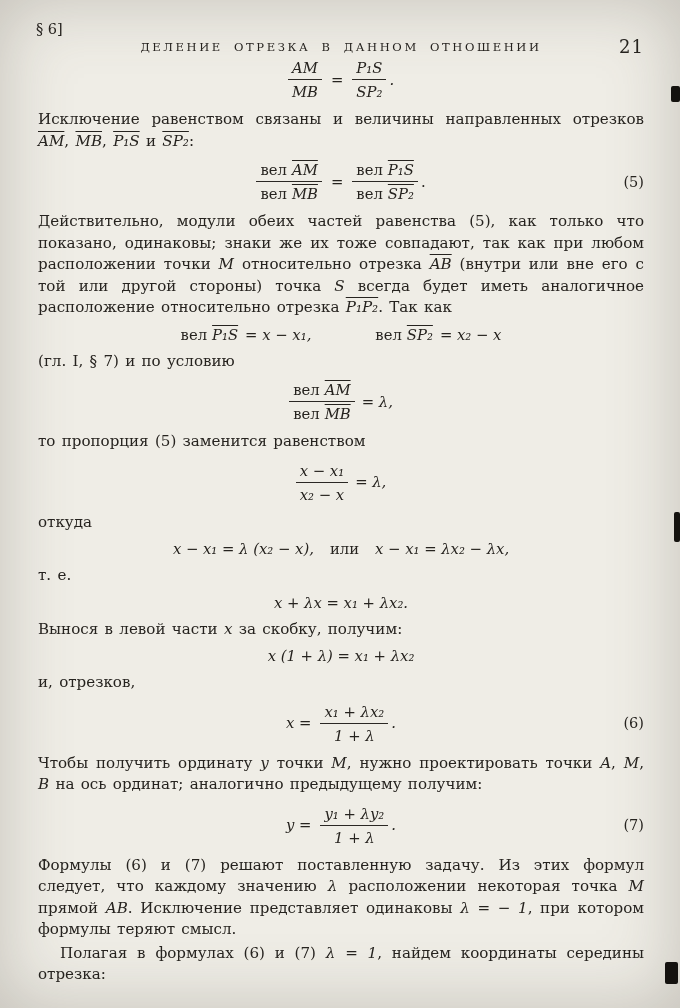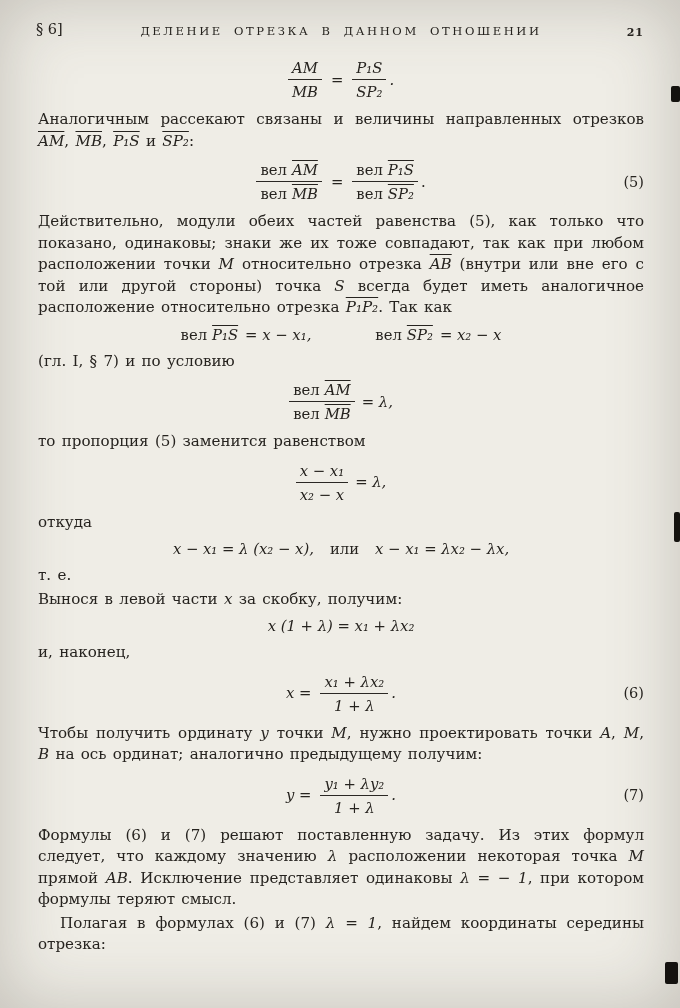--- a/index.html
+++ b/index.html
@@ -6,23 +6,23 @@
   html,body { width:680px; height:1008px; }
   body { background:#d8d6d0; font-family:"DejaVu Serif", serif; }
   .page {
     position:relative; width:680px; height:1008px; overflow:hidden;
     background:#efede6; color:#26231f;
     padding:20px 36px 0 38px;
     box-shadow: inset 0 0 70px rgba(95,90,78,.30);
   }
   .header { position:relative; height:24px; margin-bottom:14px; }
   .sec { position:absolute; left:-2px; top:1px; font-size:14.5px; }
-  .title { position:absolute; left:50%; transform:translateX(-50%); top:4px;
+  .title { position:absolute; left:50%; transform:translateX(-50%); top:20px;
            font-size:11.5px; letter-spacing:2.6px; word-spacing:5px; white-space:nowrap; }
-  .pagenum { position:absolute; right:0; top:6px; font-weight:bold; font-size:11px; letter-spacing:1px; }
+  .pagenum { position:absolute; right:0; top:16px; font-weight:normal; font-size:18px; letter-spacing:1px; }
 
   .para { font-size:15.1px; line-height:21.5px; text-align:justify; word-spacing:1.5px; margin:2px 0; }
   .indent { text-indent:22px; }
   .it { font-style:italic; }
   .ovl { text-decoration:overline; }
 
   .eq { position:relative; font-size:14.8px; line-height:20px; text-align:center; margin:6px 0; }
   .eq-flex { display:flex; justify-content:center; align-items:center; margin:8px 0; }
   .frac { display:inline-block; vertical-align:middle; text-align:center; line-height:19px; }
   .frac .num { display:block; border-bottom:1px solid #2b2824; padding:0 4px 2px; }
@@ -59,21 +59,21 @@
         <span class="den">MB</span>
       </span>
     <span class="op">=</span>
     <span class="frac it">
         <span class="num">P₁S</span>
         <span class="den">SP₂</span>
       </span>
     <span class="trail it">.</span>
   </div>
 
-  <p class="para"><span>Аналогичным рассекают связаны и величины направленных отрезков </span><span class="it ovl">AM</span><span>, </span><span class="it ovl">MB</span><span>, </span><span class="it ovl">P₁S</span><span> и </span><span class="it ovl">SP₂</span><span>:</span></p>
+  <p class="para"><span>Исключение равенством связаны и величины направленных отрезков </span><span class="it ovl">AM</span><span>, </span><span class="it ovl">MB</span><span>, </span><span class="it ovl">P₁S</span><span> и </span><span class="it ovl">SP₂</span><span>:</span></p>
 
   <div class="eq eq-flex">
     <span class="frac">
         <span class="num"><span class="vel">вел</span><span class="it ovl">AM</span></span>
         <span class="den"><span class="vel">вел</span><span class="it ovl">MB</span></span>
       </span>
     <span class="op">=</span>
     <span class="frac">
         <span class="num"><span class="vel">вел</span><span class="it ovl">P₁S</span></span>
         <span class="den"><span class="vel">вел</span><span class="it ovl">SP₂</span></span>
@@ -105,26 +105,27 @@
       </span>
     <span class="it rhs">= λ,</span>
   </div>
 
   <p class="para">откуда</p>
 
   <div class="eq"><span class="it">x − x₁ = λ (x₂ − x),</span><span class="conj">или</span><span class="it">x − x₁ = λx₂ − λx,</span></div>
 
   <p class="para">т. е.</p>
 
+  <div class="eq"><span class="it">x + λx = x₁ + λx₂.</span></div>
 
   <p class="para"><span>Вынося в левой части </span><span class="it">x</span><span> за скобку, получим:</span></p>
 
   <div class="eq"><span class="it">x (1 + λ) = x₁ + λx₂</span></div>
 
-  <p class="para">и, наконец,</p>
+  <p class="para">и, отрезков,</p>
 
   <div class="eq eq-flex">
     <span class="it lhs">x =</span>
     <span class="frac it">
         <span class="num">x₁ + λx₂</span>
         <span class="den">1 + λ</span>
       </span>
     <span class="trail it">.</span>
     <span class="eq-tag">(6)</span>
   </div>

